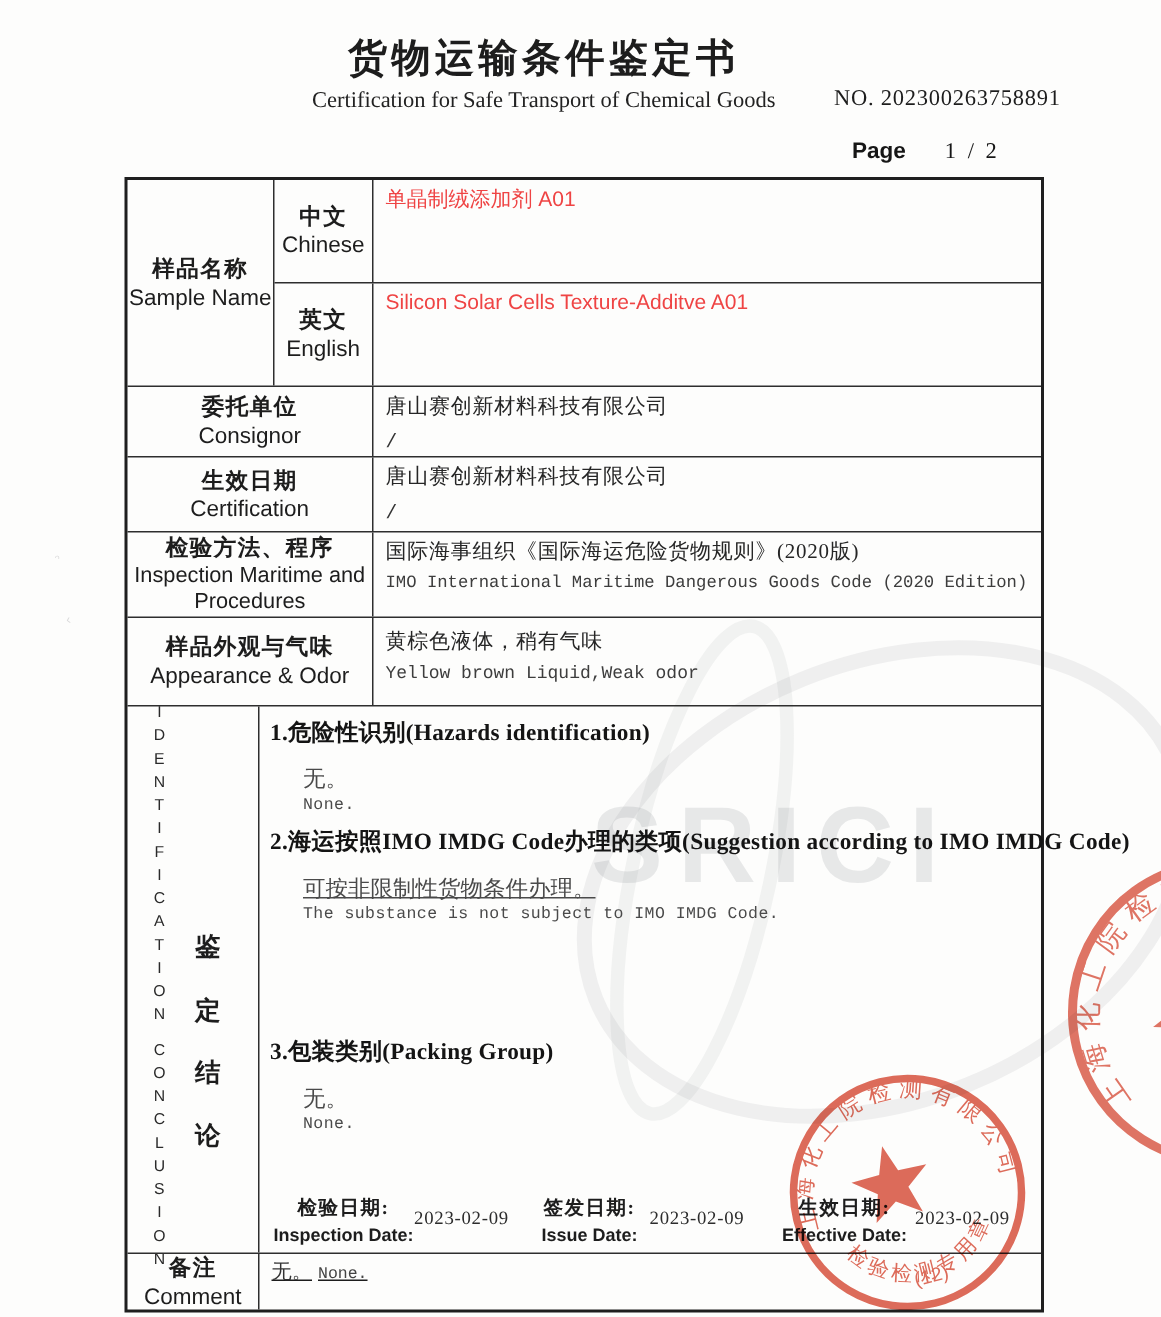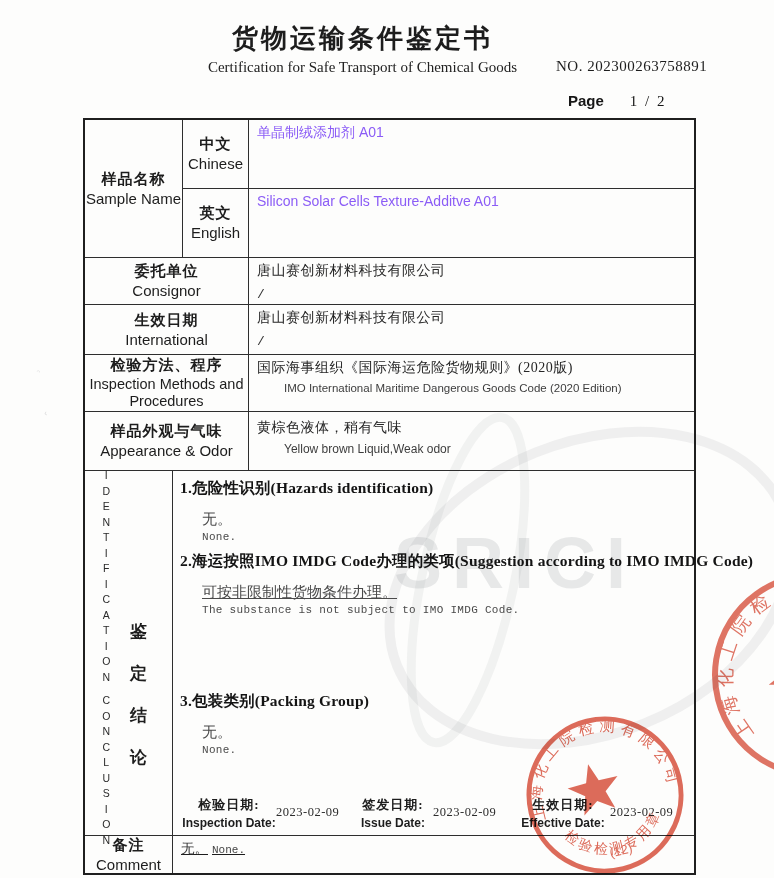--- a/index.html
+++ b/index.html
@@ -27,22 +27,22 @@
   .row { display:flex; box-sizing:border-box; }
   .row + .row { border-top:1.5px solid #2e2e2e; }
   .cell { box-sizing:border-box; }
   .lab { display:flex; flex-direction:column; align-items:center; justify-content:center;
          text-align:center; border-right:1.5px solid #2e2e2e; flex:none; }
   .lab .zh { font-family:"Liberation Serif",serif; font-weight:bold; font-size:15px; letter-spacing:1px; }
   .lab .en { font-size:15px; margin-top:1px; line-height:1.15; }
   .w-outer { width:98px; } .w-sub { width:66px; } .w-main { width:164px; } .w-narrow { width:88px; }
   .val { flex:1 1 auto; padding:4px 8px; min-width:0; }
   .zhline { font-family:"Liberation Serif",serif; font-size:14px; color:#262626; letter-spacing:0.5px; }
-  .sansline { font-size:14px; color:#8b5cf6; }
-  .monoline { font-family:Liberation Sans, sans-serif; font-size:11.5px; color:#3d3d3d; margin-top:5px;margin-left:27px; }
+  .sansline { font-size:14px; color:#ef4444; }
+  .monoline { font-family:Liberation Mono, monospace; font-size:11.5px; color:#3d3d3d; margin-top:5px; }
   .slash { font-family:"Liberation Mono",monospace; font-size:13px; color:#333; margin-top:7px; }
 
   .subcol { flex:1 1 auto; display:flex; flex-direction:column; min-width:0; }
   .subrow { display:flex; flex:1 1 0; }
   .subrow + .subrow { border-top:1.5px solid #2e2e2e; }
 
   
   .lab-concl { justify-content:flex-start; flex-direction:row; padding-top:11px; gap:0; }
   .lc-letters { display:flex; flex-direction:column; align-items:center; width:42px; }
   .vert-en { writing-mode:vertical-lr; text-orientation:upright; font-size:10.5px; letter-spacing:3.5px; color:#2a2a2a; line-height:1; }
@@ -125,32 +125,32 @@
       </div>
       <div class="cell val">
         <div class="zhline">唐山赛创新材料科技有限公司</div>
         <div class="slash">/</div>
       </div>
     </div>
 
     <div class="row" style="height:50px; flex:none;">
       <div class="cell lab w-main">
         <div class="zh">生效日期</div>
-        <div class="en">International</div>
+        <div class="en">Certification</div>
       </div>
       <div class="cell val">
         <div class="zhline">唐山赛创新材料科技有限公司</div>
         <div class="slash">/</div>
       </div>
     </div>
 
     <div class="row" style="height:57px; flex:none;">
       <div class="cell lab w-main">
         <div class="zh">检验方法、程序</div>
-        <div class="en" style="font-size:14.5px;">Inspection Methods and Procedures</div>
+        <div class="en" style="font-size:14.5px;">Inspection Maritime and Procedures</div>
       </div>
       <div class="cell val">
         <div class="zhline">国际海事组织《国际海运危险货物规则》(2020版)</div>
         <div class="monoline">IMO International Maritime Dangerous Goods Code (2020 Edition)</div>
       </div>
     </div>
 
     <div class="row" style="height:59px; flex:none;">
       <div class="cell lab w-main">
         <div class="zh">样品外观与气味</div>

